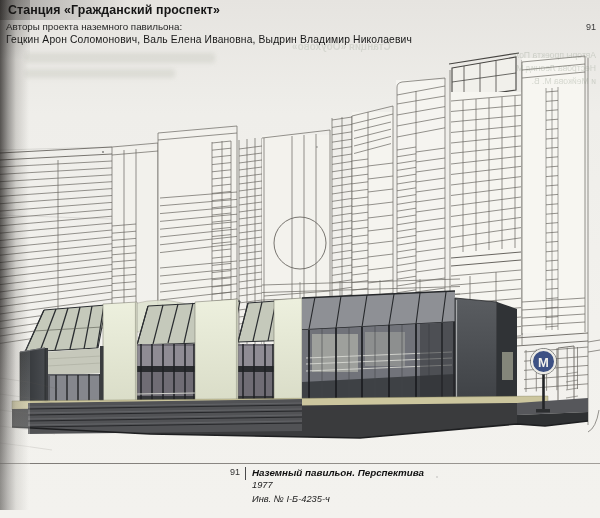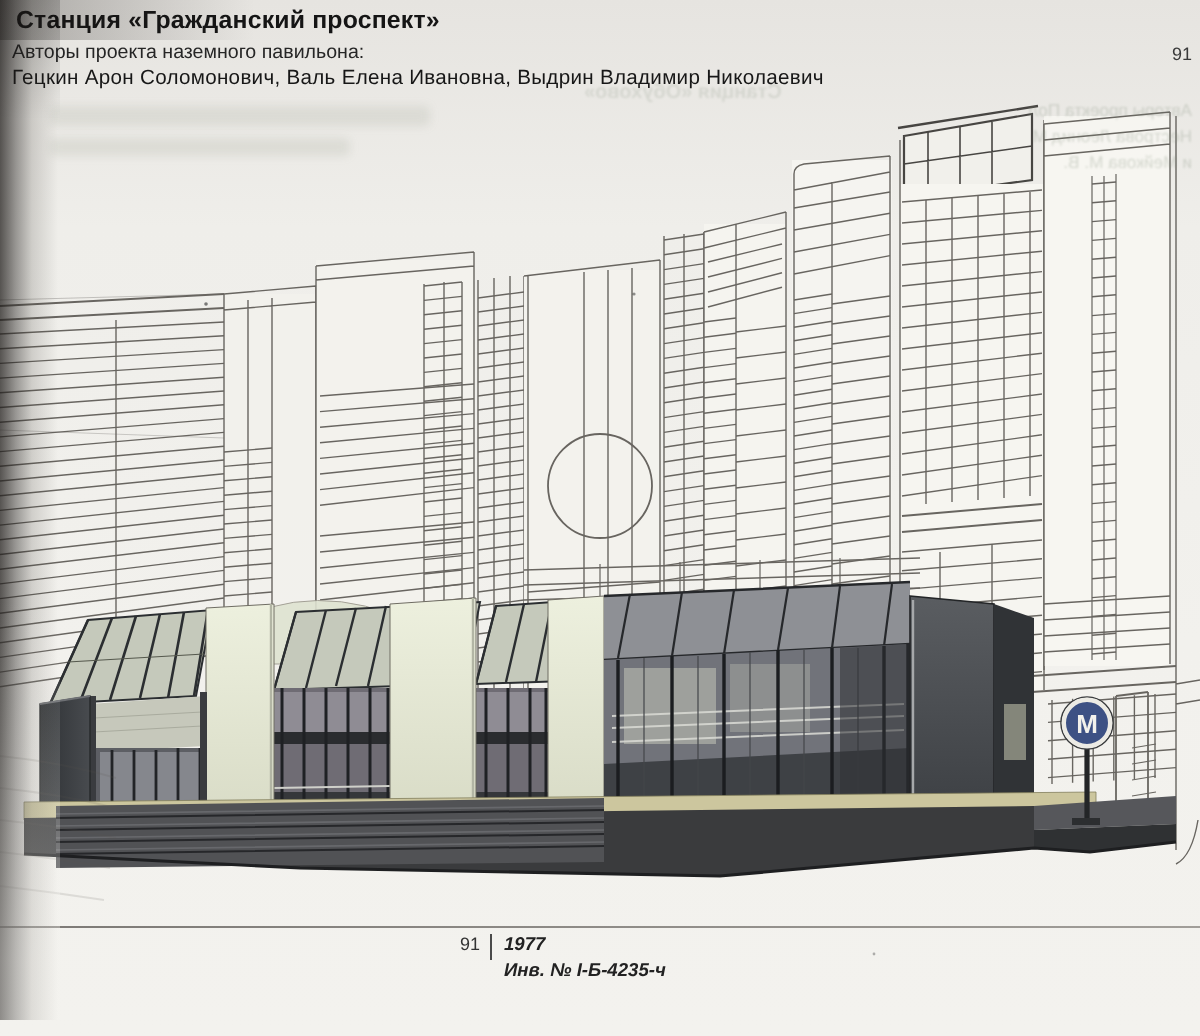--- a/index.html
+++ b/index.html
@@ -19,21 +19,21 @@
   .btr{left:500px;font-size:8.6px;opacity:.30;width:96px;}
   .btr2{top:50px}.btr3{top:63px}.btr4{top:76px}
   .smudge{position:absolute;z-index:2;background:rgba(140,150,128,.16);filter:blur(2px);border-radius:3px;}
   
   .rule{position:absolute;z-index:5;left:0;top:463px;width:600px;height:1px;
         background:linear-gradient(90deg,#7c7975,#a19e99);}
   .cap{position:absolute;z-index:5;left:218px;top:466px;display:flex;align-items:flex-start;
        font-style:italic;color:#222;}
   .cap-num{width:22px;text-align:right;font-size:9px;font-style:normal;color:#333;padding-top:1px;}
   .cap-bar{width:1px;height:13px;background:#4a4a4a;margin:1px 6px 0 5px;}
-  .cap-line{font-size:9.3px;line-height:13.4px;font-weight:bold;}
+  .cap-line{font-size:9.3px;line-height:13.4px;}
   .cap-title{font-size:9.8px;font-weight:bold;color:#101010;line-height:13.4px;}
   
   .scanL{position:absolute;z-index:9;left:0;top:0;width:30px;height:510px;pointer-events:none;
          background:linear-gradient(90deg,rgba(32,29,27,.74) 0,rgba(32,29,27,.42) 8px,rgba(60,56,50,.18) 16px,rgba(0,0,0,0) 29px);}
   .scanL:after{content:"";position:absolute;inset:0;
          background:linear-gradient(180deg,rgba(0,0,0,.18),rgba(0,0,0,0) 60px,rgba(0,0,0,0) 300px,rgba(244,243,239,.35) 480px);}
   .scanTop{position:absolute;z-index:9;left:0;top:0;width:150px;height:20px;pointer-events:none;
          background:linear-gradient(90deg,rgba(25,22,20,.30),rgba(0,0,0,0) 85%);}
 </style>
 </head>
@@ -593,20 +593,21 @@
 <div class="bt btr btr3">Нестрова Леонид М</div>
 <div class="bt btr btr4">и Мейкова М. В.</div>
 <div class="smudge" style="left:25px;top:53px;width:190px;height:10px"></div>
 <div class="smudge" style="left:25px;top:69px;width:150px;height:9px"></div>
 
 <div class="rule"></div>
 <div class="cap">
   <div class="cap-num">91</div>
   <div class="cap-bar"></div>
   <div>
+    <div class="cap-title">Наземный павильон. Перспектива</div>
     <div class="cap-line">1977</div>
     <div class="cap-line">Инв. № I-Б-4235-ч</div>
   </div>
 </div>
 
 <div class="scanL"></div>
 <div class="scanTop"></div>
 
 </div>
 

